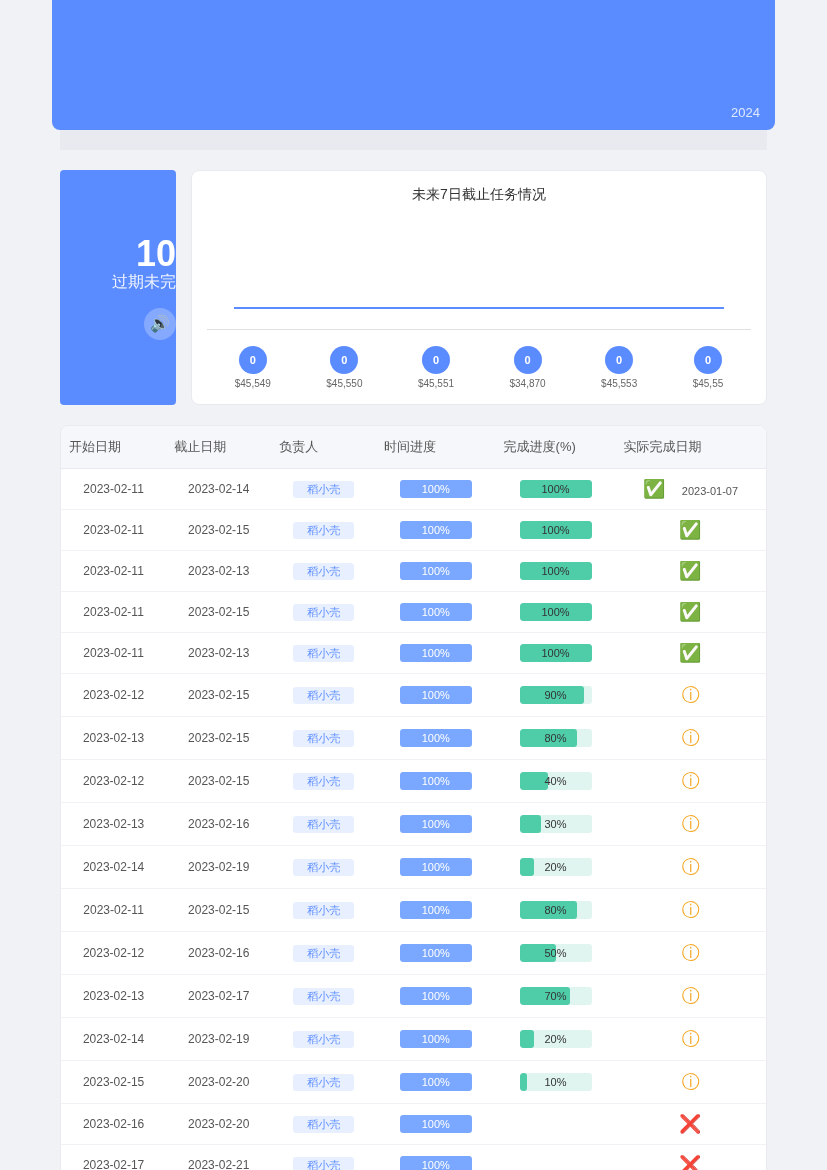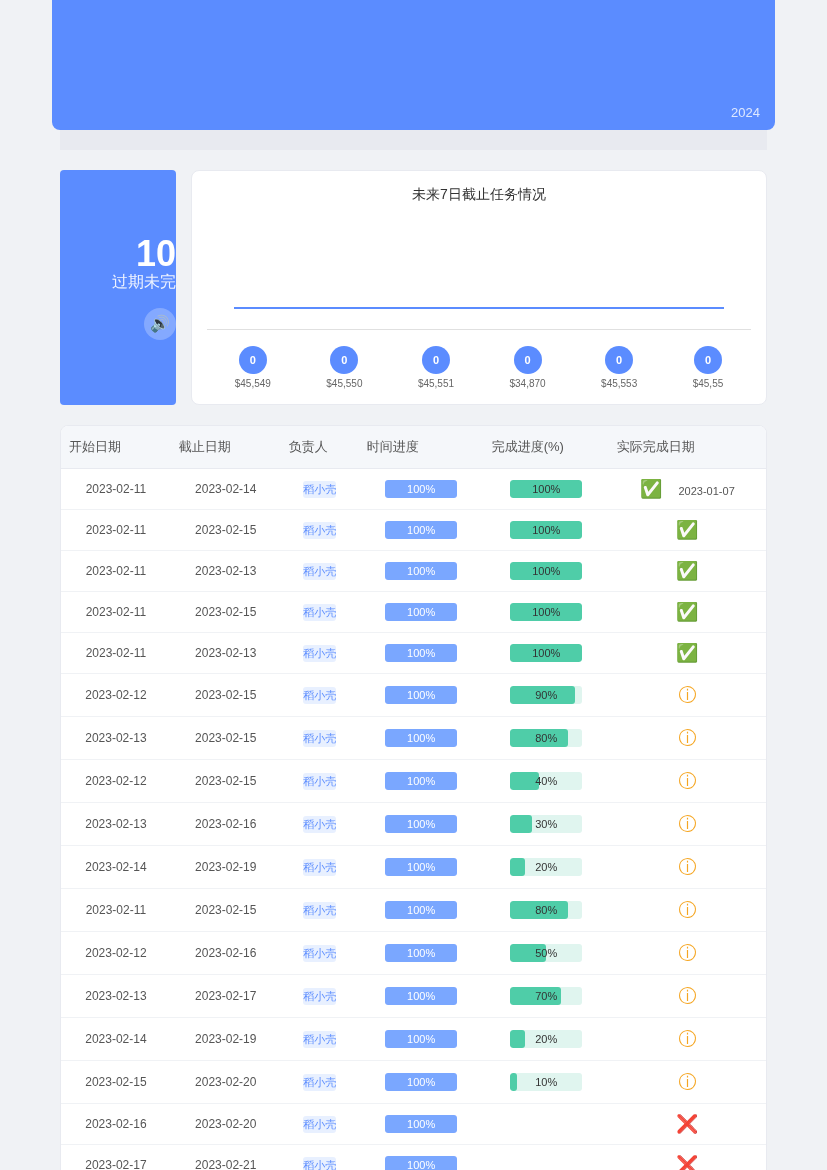--- a/index.html
+++ b/index.html
@@ -254,21 +254,21 @@
 
     .status-green { color: #4fcda8; }
     .status-orange { color: #f5a623; }
     .status-red { color: #e05c5c; }
 
     .tag-blue {
       display: inline-block;
       background: #e8f0ff;
       color: #5b8cff;
       border-radius: 3px;
-      padding: 1px 0;
+      padding: 1px 14px;
       font-size: 11px;
     }
   </style>
 </head>
 <body>
 
 <div class="header-banner">
   <span class="header-year">2024</span>
 </div>
 <div class="sub-header"></div>

